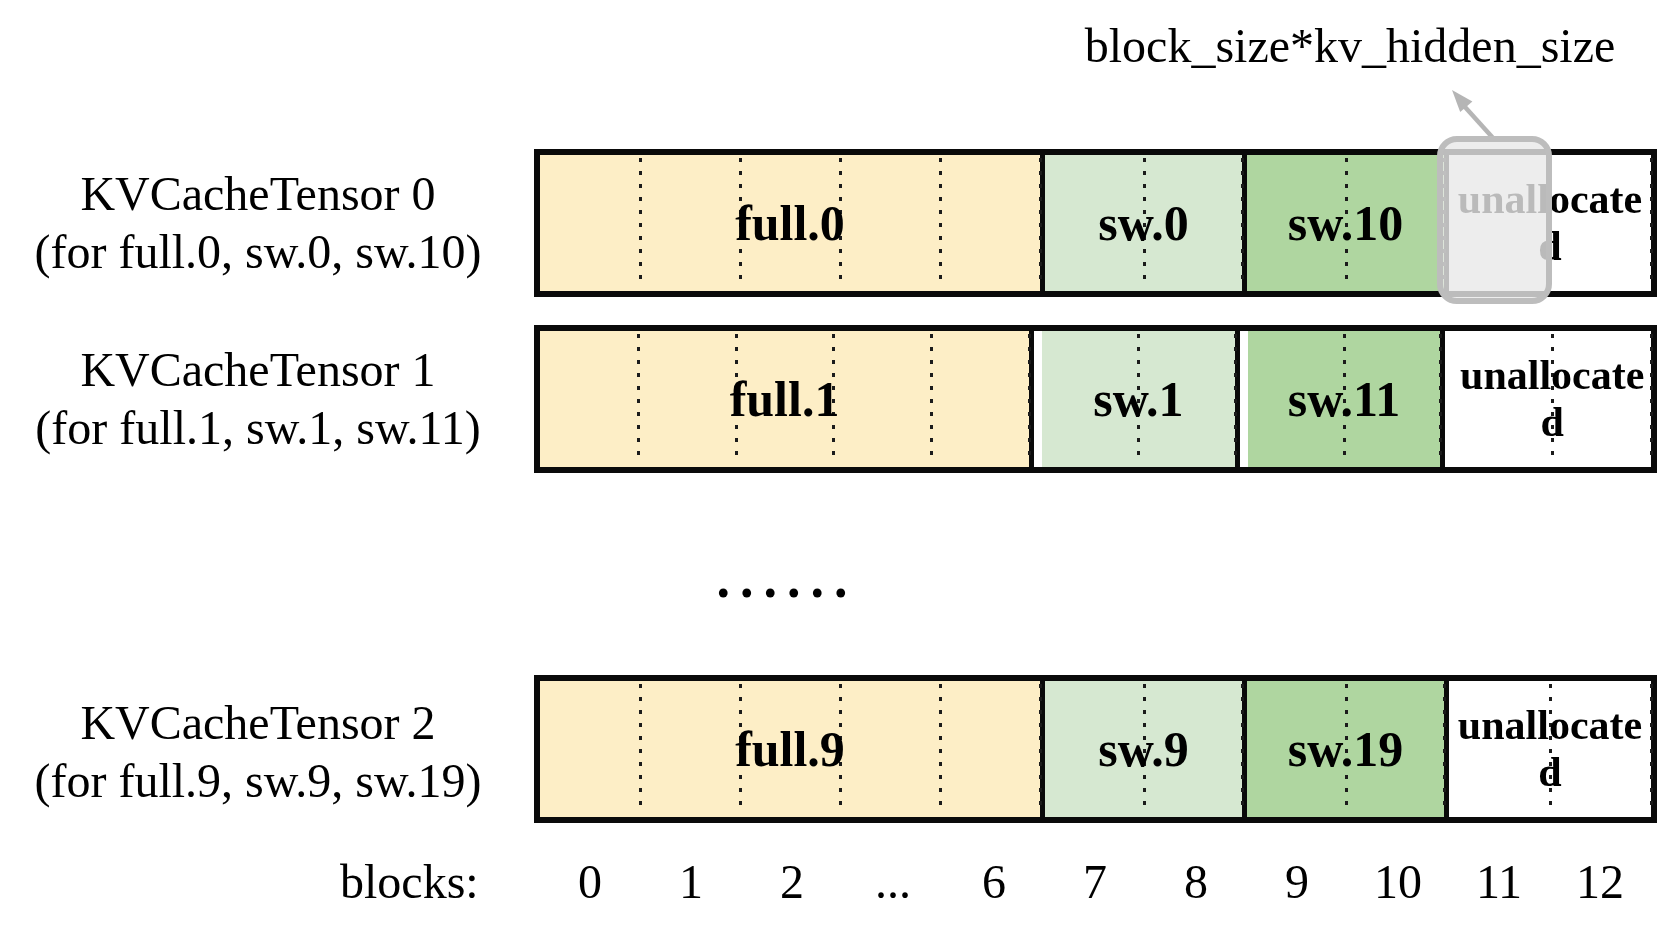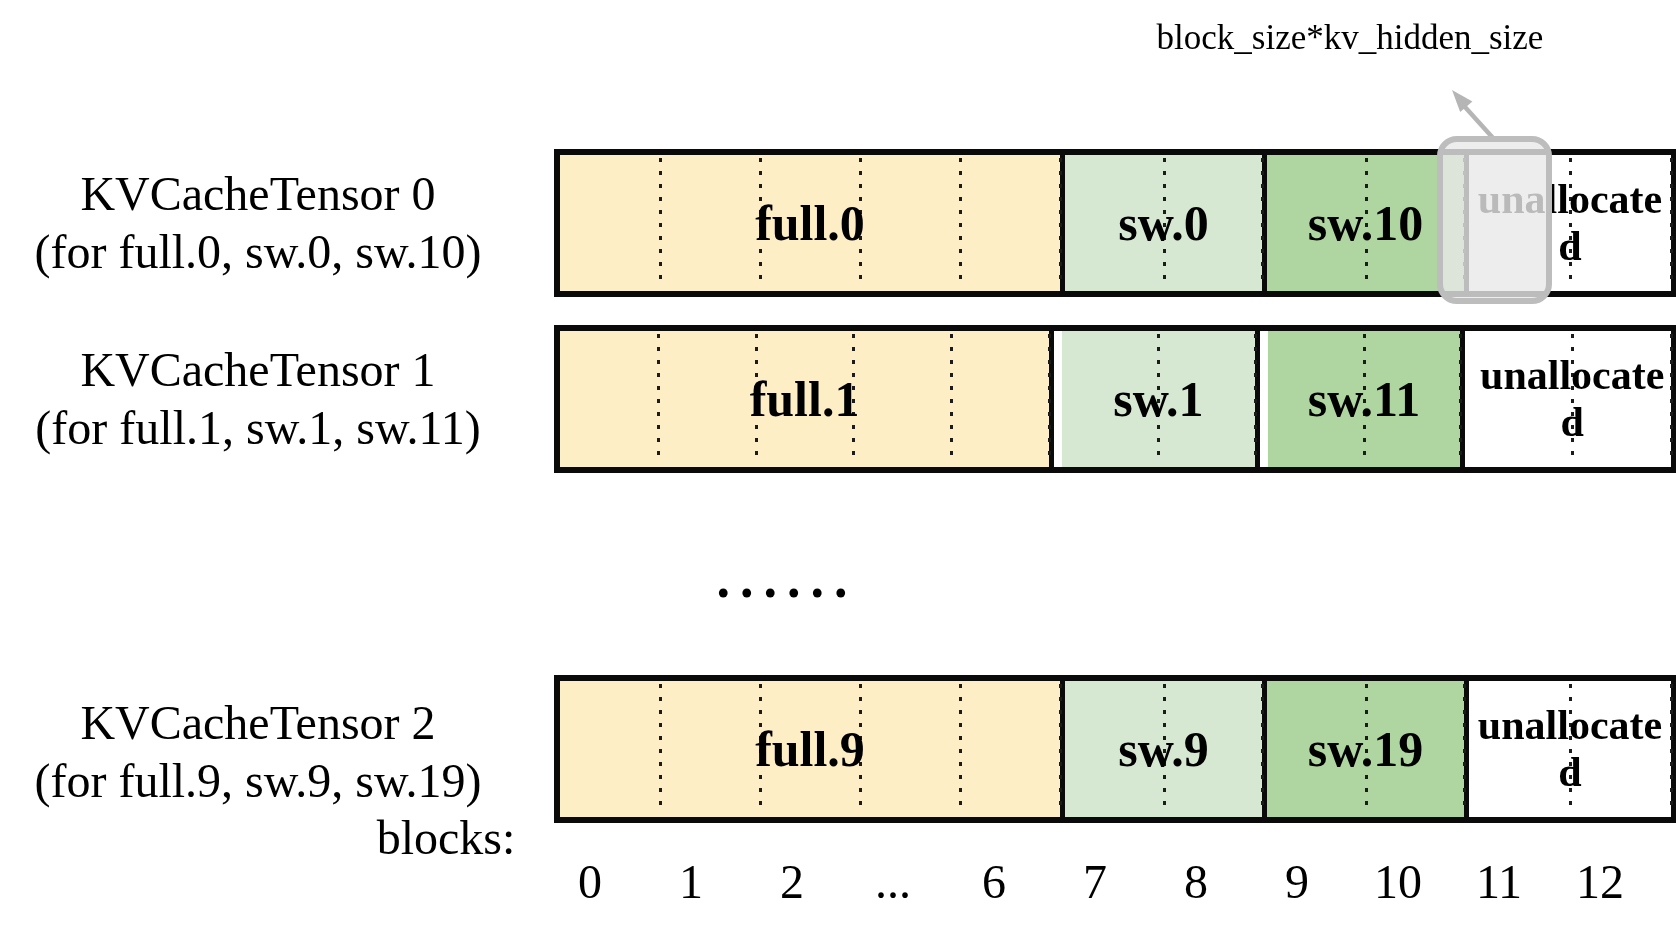--- a/index.html
+++ b/index.html
@@ -3,30 +3,30 @@
 <meta charset="utf-8">
 <style>
   html,body{margin:0;padding:0;background:#fff;}
   #canvas{
     position:relative;width:1676px;height:938px;background:#fff;overflow:hidden;
     font-family:"Liberation Serif","DejaVu Serif",serif;color:var(--text,#000);
   }
   
   .annotation{
     position:absolute;left:1040px;top:18px;width:620px;
-    font-size:35px;text-align:center;white-space:nowrap;
+    font-size:48px;text-align:center;white-space:nowrap;
   }
   .arrow-svg{position:absolute;left:1430px;top:75px;width:120px;height:75px;}
   
   .row-label{position:absolute;left:8px;width:500px;text-align:center;font-size:48px;line-height:58px;}
   .row-label .l1,.row-label .l2{white-space:nowrap;}
   
   .bar{
     position:absolute;left:534px;width:1111px;height:136px;
-    border:6px solid #0a0a0a;display:flex;box-sizing:content-box;background:#fff;margin-left:20px;
+    border:6px solid #0a0a0a;display:flex;box-sizing:content-box;background:#fff;
   }
   .section{position:relative;display:flex;height:100%;box-sizing:border-box;}
   .section.divided{border-right:5px solid #0a0a0a;}
   .w5{width:505px;} .w2{width:202px;} .w2:last-child{width:202px;}
   .c-full{background:var(--full_attention_block,#FDEEC6);}
   .c-swl{background:var(--sliding_window_block_light,#D6E8D1);text-align:right;}
   .c-swd{background:var(--sliding_window_block_dark,#AFD6A0);}
   .c-un{background:var(--unallocated_block,#fff);}
   .slot{position:relative;flex:1;height:100%;}
   .slot:not(:last-child)::after{
@@ -47,21 +47,21 @@
     position:absolute;left:637px;top:548px;width:300px;text-align:center;
     font-size:54px;font-weight:bold;letter-spacing:10px;
   }
   
   .highlight{
     position:absolute;left:1437px;top:136px;width:115px;height:168px;box-sizing:border-box;
     border:6px solid var(--highlight_border,#BDBDBD);border-radius:20px;
     background:var(--highlight_fill,rgba(233,233,233,0.8));
   }
   
-  .axis-label{position:absolute;left:340px;top:810px;width:212px;text-align:center;font-size:48px;}
+  .axis-label{position:absolute;left:340px;top:854px;width:212px;text-align:left;font-size:48px;}
   .tick{position:absolute;top:854px;width:100px;text-align:center;font-size:48px;}
 </style>
 </head>
 <body>
 
 <div id="canvas">
 
   <div class="annotation">block_size*kv_hidden_size</div>
   <svg class="arrow-svg" viewBox="0 0 120 75">
     <line x1="63" y1="63" x2="35" y2="32" stroke="#B5B5B5" stroke-width="4.5"></line>

